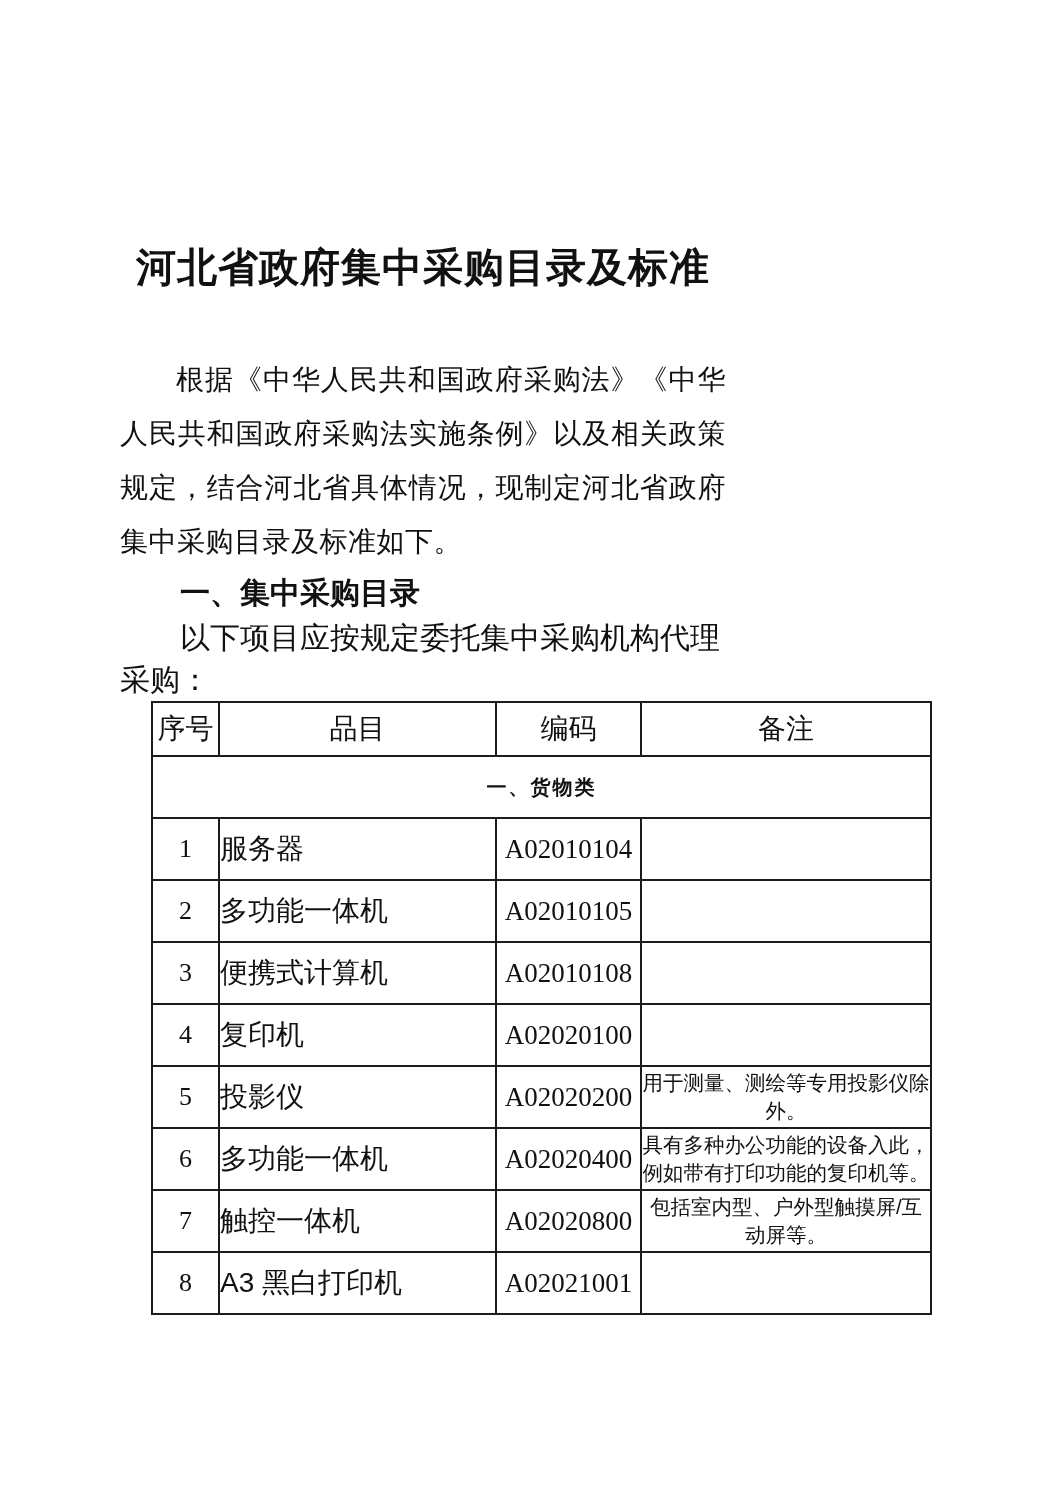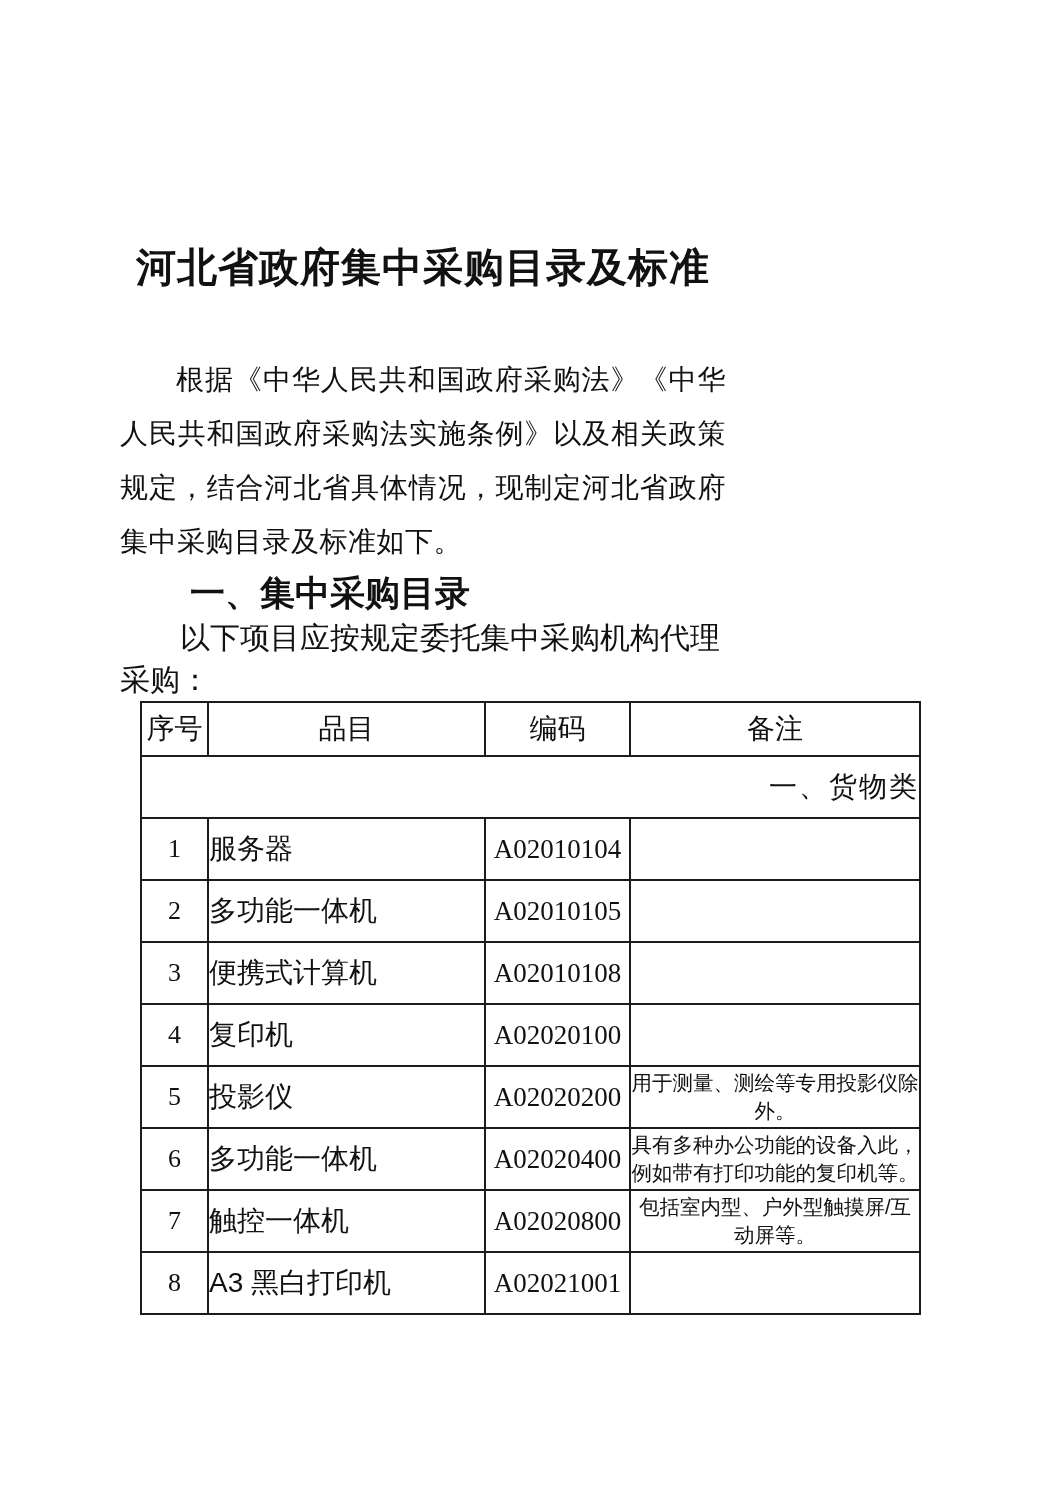--- a/index.html
+++ b/index.html
@@ -30,34 +30,34 @@
   .intro {
     margin: 60px 0 0 0;
     font-size: 28px;
     line-height: 54px;
     text-align: justify;
     text-indent: 2em;
     letter-spacing: 0.5px;
   }
   .h2 {
     margin: 0;
-    font-size: 35px;
+    font-size: 30px;
     line-height: 48px;
     font-weight: 700;
     text-indent: 2em;
   }
   .lead {
     margin: 0;
     font-size: 30px;
     line-height: 42px;
     text-indent: 2em;
   }
   table.catalog {
     border-collapse: collapse;
-    margin: 0 0 0 20px;
+    margin: 0 0 0 31px;
     width: 779px;
     table-layout: fixed;
   }
   table.catalog col.w-no   { width: 67px; }
   table.catalog col.w-item { width: 277px; }
   table.catalog col.w-code { width: 145px; }
   table.catalog col.w-note { width: 290px; }
   table.catalog th, table.catalog td {
     border: 2px solid #1c1c1c;
     padding: 0;
@@ -65,23 +65,23 @@
     overflow: hidden;
   }
   table.catalog th {
     height: 52px;
     font-size: 28px;
     font-weight: 500;
     text-align: center;
   }
   td.cat {
     height: 60px;
-    text-align: right;
-    font-size: 28px;
-    font-weight: 400;
+    text-align: center;
+    font-size: 20px;
+    font-weight: 700;
     letter-spacing: 2px;
   }
   td.grp {
     height: 56px;
     text-align: left;
     padding-left: 6px;
     font-size: 28px;
     font-weight: 700;
   }
   td.c-no {

